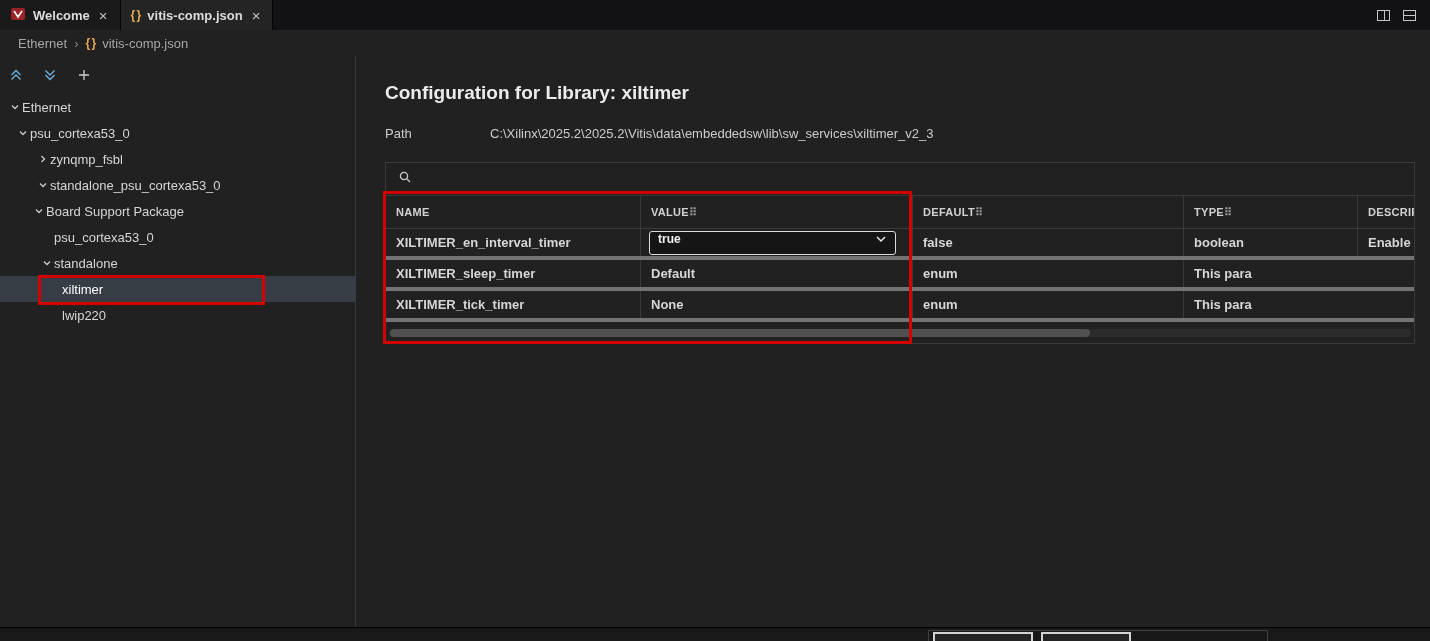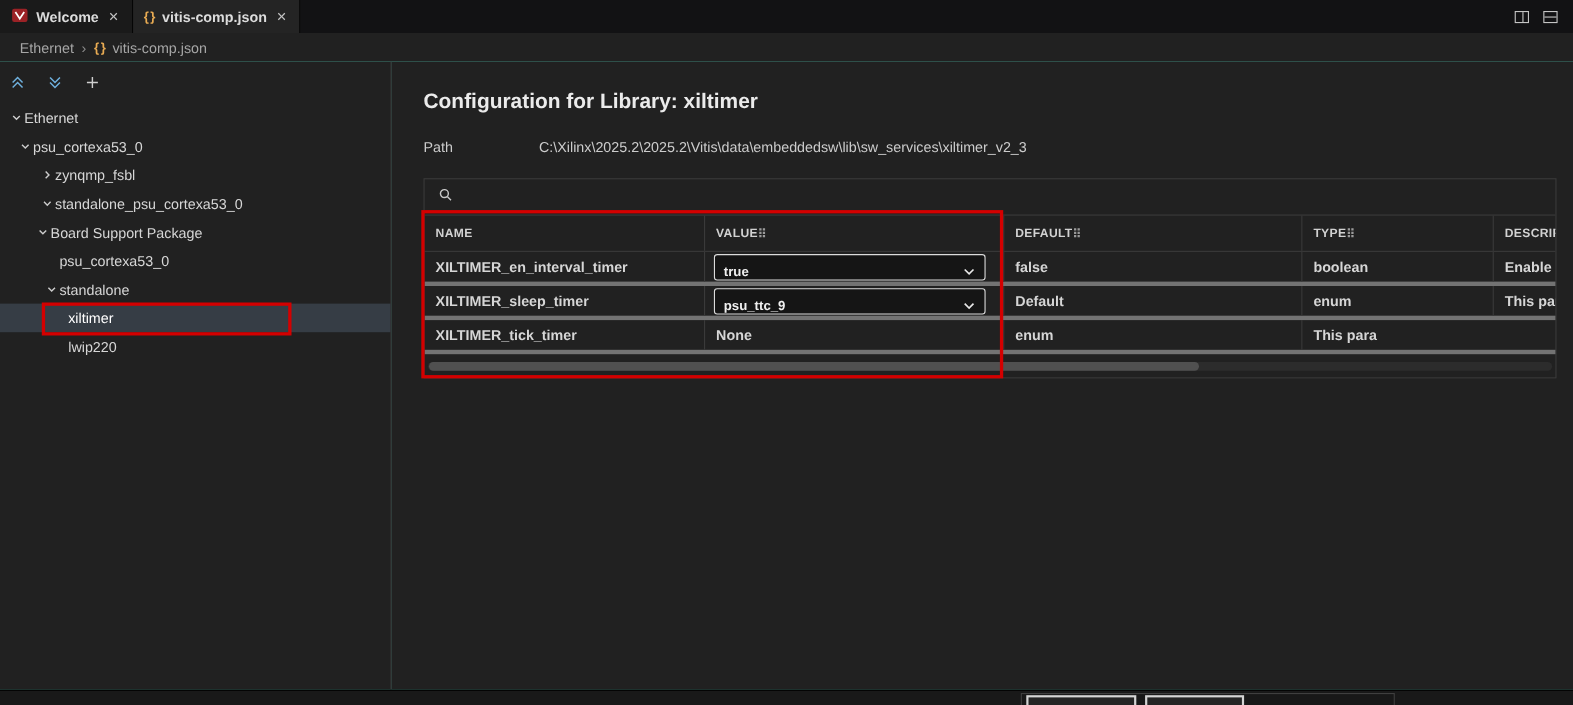--- a/index.html
+++ b/index.html
@@ -1,18 +1,18 @@
 <!DOCTYPE html>
 <html><head>
 <meta charset="utf-8">
 <style>
   * { box-sizing: border-box; margin: 0; padding: 0; }
   html, body { width: 1430px; height: 641px; overflow: hidden; background: #212121;
     font-family: "Liberation Sans", sans-serif; }
-  .app { position: relative; width: 1430px; height: 641px; background: #5eead4; overflow: hidden; }
+  .app { position: relative; width: 1430px; height: 641px; background: #22c55e; overflow: hidden; }
 
   
   .tabbar { position: absolute; top: 0; left: 0; right: 0; height: 30px; background: #121214;
     display: flex; align-items: stretch; }
   .tab { display: flex; align-items: center; gap: 7px; padding: 0 10px; background: #1a1a1a;
     border-right: 1px solid #050505; color: #dcdcdc; font-size: 13px; font-weight: 700; cursor: pointer; }
   .tab.active { background: #242424; }
   .tab-close { font-size: 15px; font-weight: 400; color: #c5c5c5; padding: 0 2px; line-height: 1; }
   .braces { color: #e8ab53; font-weight: 700; font-size: 12px; letter-spacing: -1px; white-space: pre; }
   .tab-actions { margin-left: auto; display: flex; align-items: center; gap: 13px; padding-right: 14px; }
@@ -52,21 +52,21 @@
   .thead-row { height: 33px; border-bottom: 1px solid #3a3a3a; }
   .th { display: flex; align-items: center; justify-content: flex-start; padding: 0 8px 0 10px;
     font-size: 11px; font-weight: 700; letter-spacing: 0.3px; color: #d2d2d2;
     border-right: 1px solid #3a3a3a; overflow: hidden; white-space: nowrap; cursor: pointer; }
   .th.last, .td.last { border-right: none; }
   .handle { color: #9a9a9a; font-size: 11px; cursor: grab; }
   .trd { height: 31px; border-bottom: 4px solid #737373; font-weight: bold; }
   .td { display: flex; align-items: center; padding-left: 10px; font-size: 13px; color: #d6d6d6;
     border-right: 1px solid #3a3a3a; overflow: hidden; white-space: nowrap; }
   .select { width: 247px; height: 24px; background: #151515; border: 1px solid #dcdcdc; border-radius: 3px;
-    display: flex; align-items: flex-end; justify-content: space-between; padding: 0 8px;
+    display: flex; align-items: flex-start; justify-content: space-between; padding: 0 8px;
     font-size: 12px; color: #f0f0f0; cursor: pointer; margin-left: -2px; }
   .hscroll { height: 21px; position: relative; }
   .track { position: absolute; left: 3px; right: 3px; top: 7px; height: 8px; background: #2c2c2c; border-radius: 4px; }
   .thumb { position: absolute; left: 4px; top: 7px; width: 700px; height: 8px; background: #505050; border-radius: 4px; cursor: pointer; }
 
   
   .anno { position: absolute; border: 3px solid #d40000; pointer-events: none; z-index: 50; }
   .anno-tree { left: 38px; top: 275px; width: 227px; height: 30px; }
   .anno-table { left: 383px; top: 191px; width: 529px; height: 153px; }
 
@@ -244,28 +244,20 @@
                 </svg></span>
           </div>
         </div>
         <div class="td">false</div>
         <div class="td">boolean</div>
         <div class="td last">Enable In</div>
       </div>
 
       <div class="tgrid trd">
         <div class="td">XILTIMER_sleep_timer</div>
-        <div class="td">
-          <div class="select">
-            <span>psu_ttc_9</span>
-            <span><svg width="12" height="8" viewBox="0 0 12 8">
-                  <path d="M2 2 L6 6 L10 2" fill="none" stroke="#e8e8e8" stroke-width="1.5"></path>
-                </svg></span>
-          </div>
-        </div>
         <div class="td">Default</div>
         <div class="td">enum</div>
         <div class="td last">This para</div>
       </div>
 
       <div class="tgrid trd">
         <div class="td">XILTIMER_tick_timer</div>
         <div class="td">None</div>
         <div class="td">enum</div>
         <div class="td last">This para</div>

